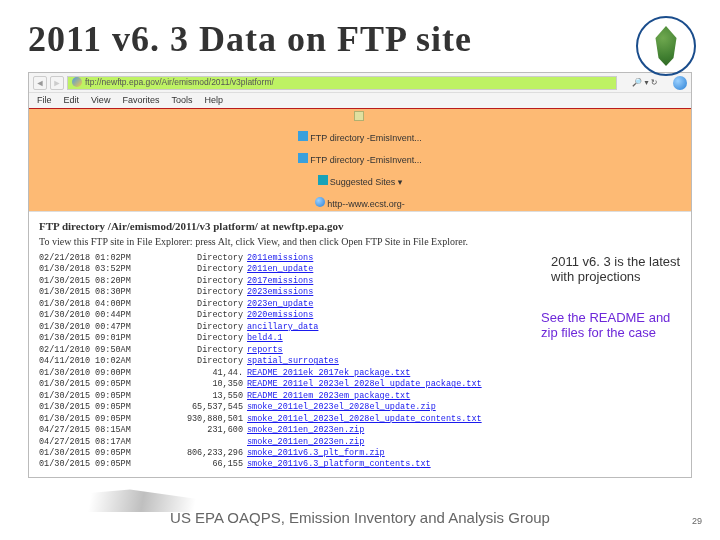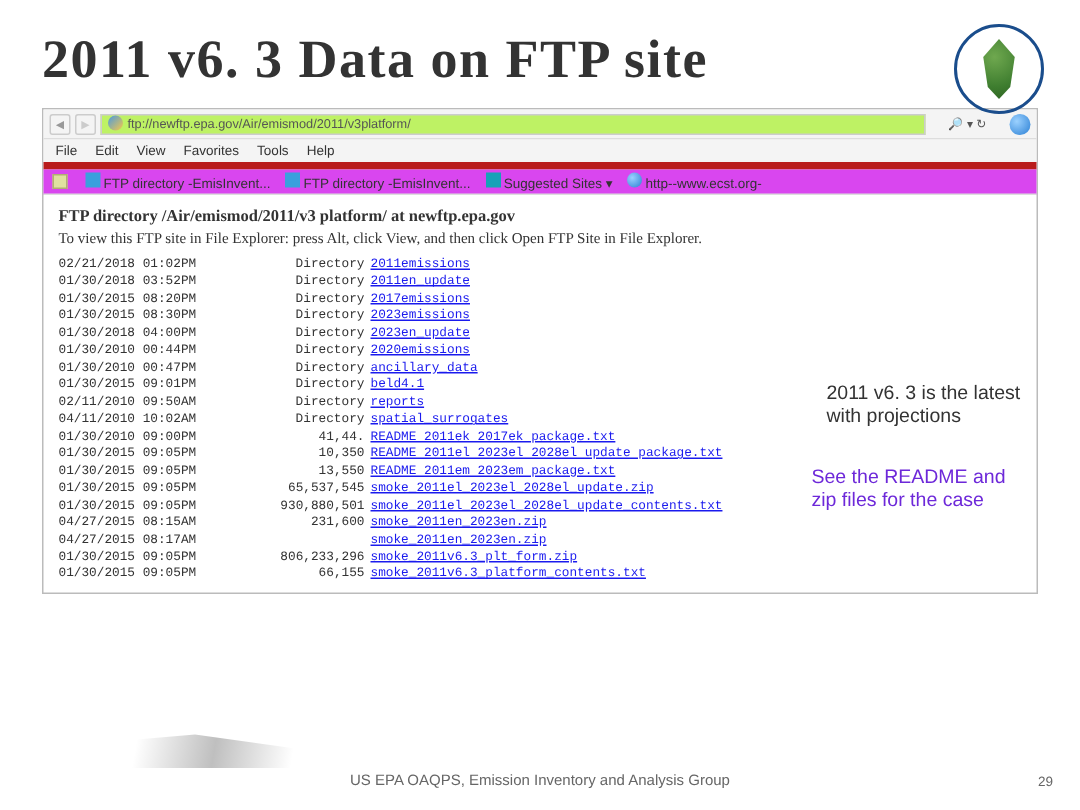--- a/index.html
+++ b/index.html
@@ -8,38 +8,38 @@
   .epa-logo { position: absolute; top: 16px; right: 24px; width: 60px; height: 60px; border-radius: 50%; border: 2px solid #1a4d8c; display: flex; align-items: center; justify-content: center; }
   .epa-inner { width: 30px; height: 40px; background: radial-gradient(circle at 40% 30%, #6fa84f 0%, #3e7d2f 60%, #2a5c1f 100%); border-radius: 4px 4px 50% 50%; clip-path: polygon(50% 0%, 85% 30%, 75% 80%, 50% 100%, 25% 80%, 15% 30%); }
   .title { font-family: Liberation Serif, serif; font-size: 36px; font-weight: bold; color: #333; margin: 0 0 12px 0; letter-spacing: 1px; }
   .browser { border: 1px solid #bbb; background: #fff; font-size: 9px; color: #333; }
   .br-top { display: flex; align-items: center; background: #f4f4f4; border-bottom: 1px solid #ddd; height: 20px; padding: 0 4px; gap: 3px; }
   .nav-btn { width: 14px; height: 14px; display: flex; align-items: center; justify-content: center; color: #999; border: 1px solid #ccc; border-radius: 2px; font-size: 9px; }
   .addr { flex: 1; background: #bef264; border: 1px solid #ccc; height: 14px; padding: 0 4px; display: flex; color: #555; font-size: 8.5px; }
   .addr .e-icon { width: 10px; height: 10px; border-radius: 50%; background: linear-gradient(135deg,#4a9ae0,#f7c948); margin-right: 3px; }
   .search-ctl { width: 50px; display: flex; align-items: center; justify-content: center; gap: 2px; color: #555; font-size: 8px; }
   .ie-icon { width: 14px; height: 14px; border-radius: 50%; background: radial-gradient(circle at 35% 35%, #9bd1ff, #2a7fd4); position: relative; }
-  .menubar { display: flex; gap: 12px; padding: 2px 8px; background: #f4f4f4; border-bottom: 5px solid #b91c1c; color: #333; }
+  .menubar { display: flex; gap: 12px; padding: 2px 8px; background: #f4f4f4; border-bottom: 1px solid #b91c1c; color: #333; }
   .menubar span { cursor: default; border-bottom: 1px solid transparent; }
-  .favbar { display: flex; gap: 10px; padding: 2px 6px; background: #d946ef; border-bottom: 1px solid #ddd; color: #333; align-items: center; }
+  .favbar { display: flex; gap: 10px; padding: 2px 6px; background: #fdba74; border-bottom: 1px solid #ddd; color: #333; align-items: center; flex-direction: column; }
   .fav-ico { width: 10px; height: 10px; background: #e0e0a0; border: 1px solid #b0b070; margin-right: 2px; display:inline-block; }
   .fav-ep { width: 10px; height: 10px; background: #3aa0dd; display:inline-block; margin-right:2px; }
   .fav-ie { width: 10px; height: 10px; border-radius:50%; background: radial-gradient(circle at 35% 35%, #9bd1ff, #2a7fd4); display:inline-block; margin-right:2px; }
   .content { padding: 6px 10px; position: relative; }
   .content h3 { margin: 2px 0 4px 0; font-size: 11px; font-family: 'Times New Roman', serif; }
   .content .instr { font-size: 10px; font-family: 'Times New Roman', serif; margin-bottom: 6px; }
   .uplink { color: #000; text-decoration: underline; font-family: 'Times New Roman', serif; font-size: 10px; display: block; margin-bottom: 4px; }
   .listing { font-family: 'Courier New', monospace; font-size: 8.5px; line-height: 1.35; white-space: pre; color: #333; }
   .listing .ln { display: flex; }
   .listing .dt { width: 130px; }
   .listing .sz { width: 78px; text-align: right; padding-right: 4px; }
   .listing .lnk { color: #1a1aee; text-decoration: underline; }
   .note1 { position: absolute; right: 34px; top: 254px; width: 135px; font-family: 'Trebuchet MS', Verdana, sans-serif; font-size: 13px; color: #333; }
   .note2 { position: absolute; right: 34px; top: 310px; width: 145px; font-family: 'Trebuchet MS', Verdana, sans-serif; font-size: 13px; color: #6d28d9; }
-  .footer { position: absolute; bottom: 14px; left: 0; right: 0; text-align: center; font-size: 10px; color: #666; }
+  .footer { position: absolute; bottom: 14px; left: 0; right: 0; text-align: center; font-size: 15px; color: #666; }
   .pagenum { position: absolute; bottom: 14px; right: 18px; font-size: 9px; color: #666; margin-top: 48px; }
   .deco { position: absolute; bottom: 28px; left: 0; width: 260px; height: 28px; background: linear-gradient(100deg, transparent 0%, transparent 35%, rgba(0,0,0,0.25) 55%, transparent 75%); clip-path: polygon(0 60%, 50% 20%, 100% 85%, 100% 100%, 0 100%); }
 </style>
 </head>
 <body>
 
 <div class="slide">
   <h1 class="title">2011 v6. 3 Data on FTP site</h1>
   <div class="epa-logo">
       <div class="epa-inner"></div>

